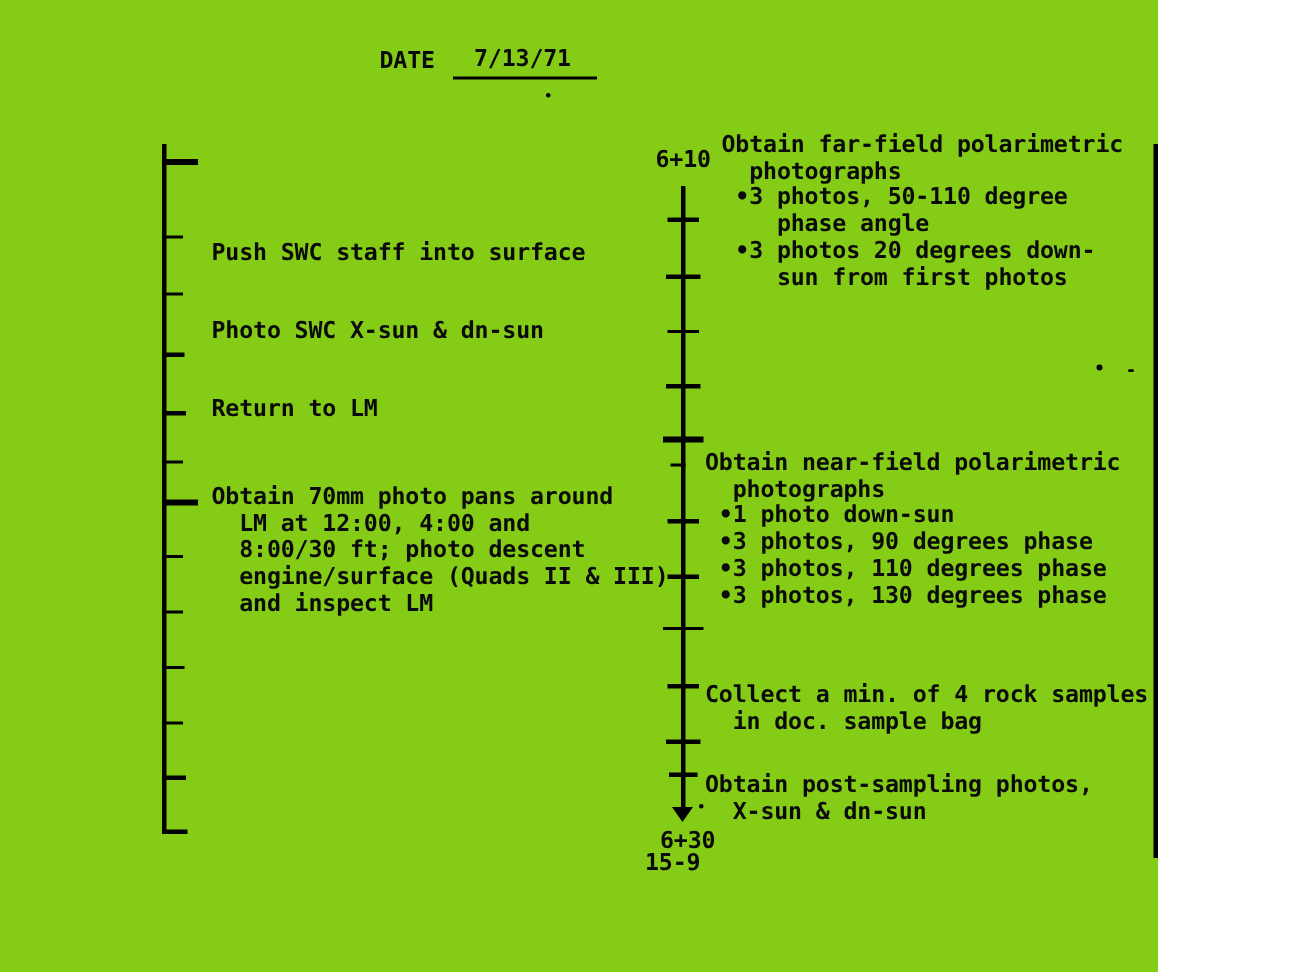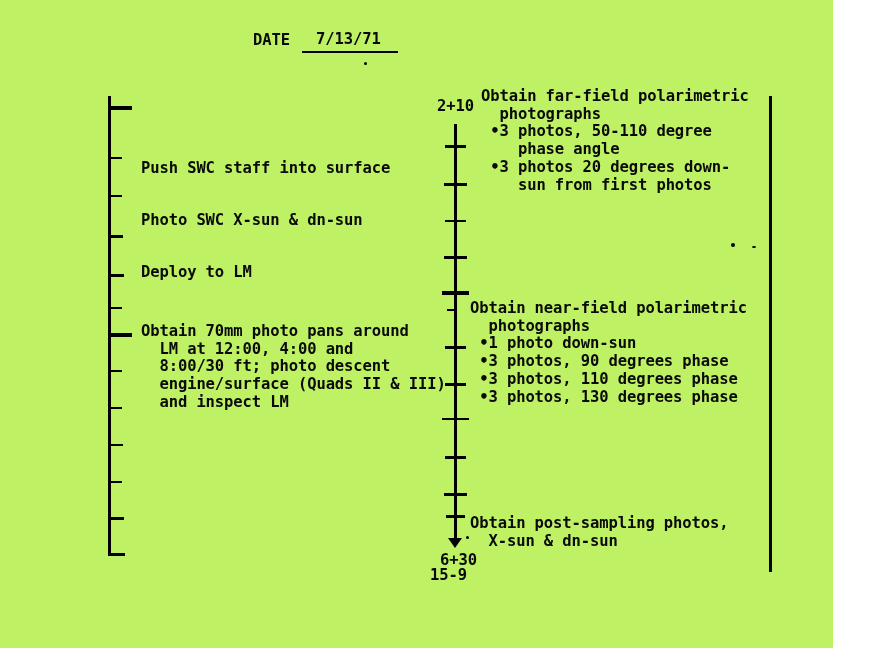--- a/index.html
+++ b/index.html
@@ -1,17 +1,17 @@
 <!DOCTYPE html>
 <html><head>
 <meta charset="utf-8">
 <style>
   html,body{margin:0;padding:0;}
   body{width:870px;height:648px;background:#fff;overflow:hidden;}
-  .page{position:relative;width:833px;height:648px;background:#bef264;
+  .page{position:relative;width:772px;height:648px;background:#84cc16;
         font-family:"DejaVu Sans Mono","Liberation Mono",monospace;}
   .t{position:absolute;white-space:pre;color:#0a0a0a;
      font:700 15.5px/17.7px "DejaVu Sans Mono","Liberation Mono",monospace;
      letter-spacing:-0.1px;}
   .vline{position:absolute;width:3px;background:#000;}
   .hline{position:absolute;background:#000;}
   .tick{position:absolute;background:#000;}
   .speck{position:absolute;background:#000;border-radius:50%;}
   .arrow-down{position:absolute;width:0;height:0;
      border-left:7px solid transparent;border-right:7px solid transparent;
@@ -37,28 +37,28 @@
   <div class="tick" style="left:109px;top:333px;width:23px;height:4px"></div>
   <div class="tick" style="left:110px;top:370px;width:12px;height:2px"></div>
   <div class="tick" style="left:110px;top:407px;width:12px;height:2px"></div>
   <div class="tick" style="left:110px;top:444px;width:13px;height:2px"></div>
   <div class="tick" style="left:110px;top:481px;width:12px;height:2px"></div>
   <div class="tick" style="left:110px;top:517px;width:14px;height:3px"></div>
   <div class="tick" style="left:110px;top:553px;width:15px;height:3px"></div>
 
   <div class="t" style="left:141px;top:160px">Push SWC staff into surface</div>
   <div class="t" style="left:141px;top:212px">Photo SWC X-sun &amp; dn-sun</div>
-  <div class="t" style="left:141px;top:264px">Deploy to LM</div>
+  <div class="t" style="left:141px;top:264px">Return to LM</div>
   <div class="t" style="left:141px;top:323px">Obtain 70mm photo pans around
   LM at 12:00, 4:00 and
   8:00/30 ft; photo descent
   engine/surface (Quads II &amp; III)
   and inspect LM</div>
 
-  <div class="t" style="left:437px;top:98px">2+10</div>
+  <div class="t" style="left:437px;top:98px">6+10</div>
   <div class="vline" style="left:454px;top:124px;height:415px"></div>
   <div class="tick" style="left:445px;top:145px;width:21px;height:3px"></div>
   <div class="tick" style="left:444px;top:183px;width:23px;height:3px"></div>
   <div class="tick" style="left:445px;top:220px;width:21px;height:2px"></div>
   <div class="tick" style="left:444px;top:256px;width:23px;height:3px"></div>
   <div class="tick" style="left:442px;top:291px;width:27px;height:4px"></div>
   <div class="tick" style="left:447px;top:309px;width:10px;height:2px"></div>
   <div class="tick" style="left:445px;top:346px;width:21px;height:3px"></div>
   <div class="tick" style="left:445px;top:383px;width:21px;height:3px"></div>
   <div class="tick" style="left:442px;top:418px;width:27px;height:2px"></div>
@@ -75,20 +75,22 @@
  •3 photos, 50-110 degree
     phase angle
  •3 photos 20 degrees down-
     sun from first photos</div>
   <div class="t" style="left:470px;top:300px">Obtain near-field polarimetric
   photographs
  •1 photo down-sun
  •3 photos, 90 degrees phase
  •3 photos, 110 degrees phase
  •3 photos, 130 degrees phase</div>
+  <div class="t" style="left:470px;top:455px">Collect a min. of 4 rock samples
+  in doc. sample bag</div>
   <div class="t" style="left:470px;top:515px">Obtain post-sampling photos,
   X-sun &amp; dn-sun</div>
 
   <div class="speck" style="left:731px;top:243px;width:4px;height:4px"></div>
   <div class="speck" style="left:752px;top:246px;width:4px;height:2px"></div>
 
   <div class="vline" style="left:769px;top:96px;height:476px"></div>
 
 </div>
 

